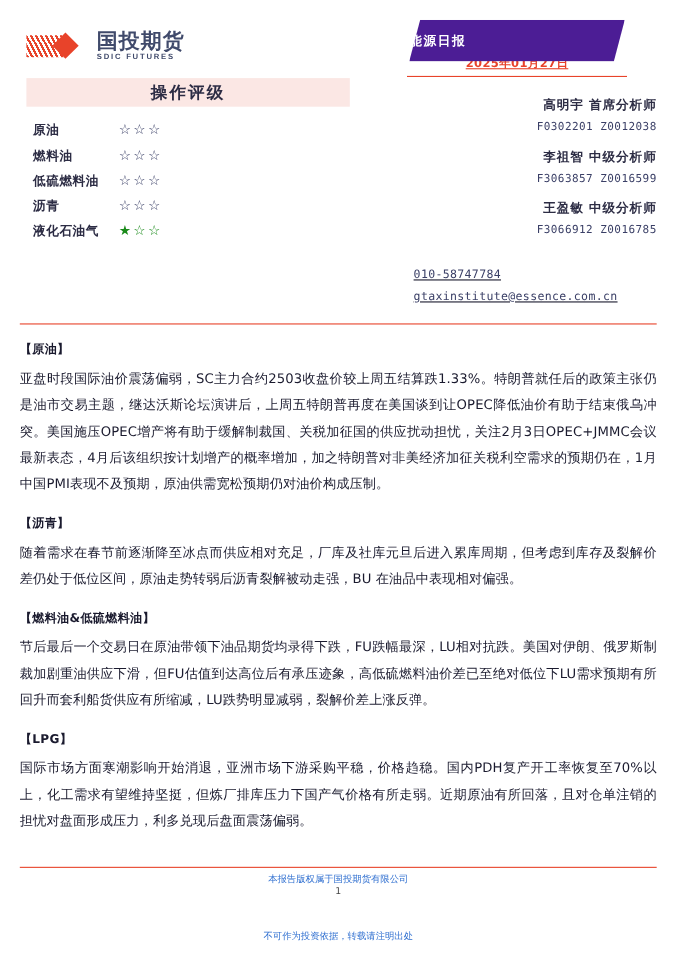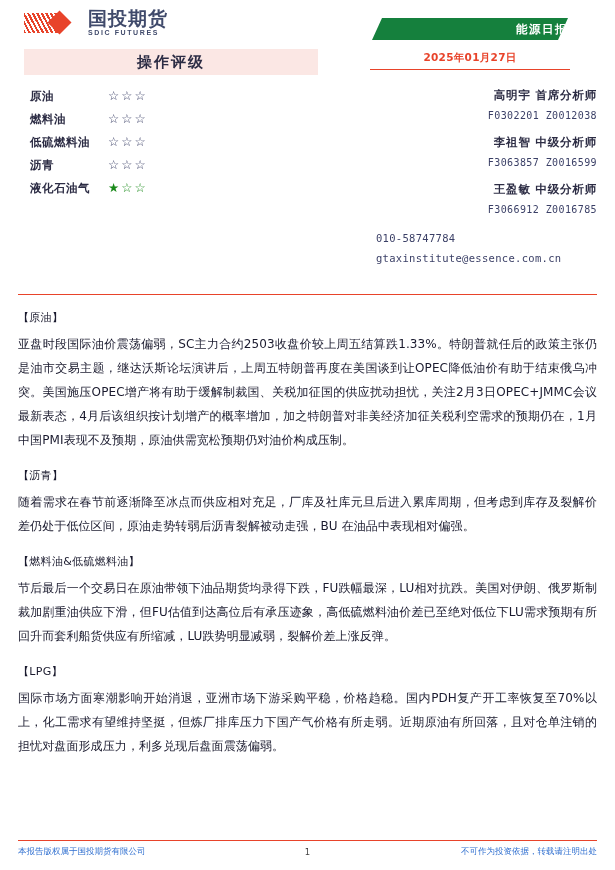--- a/index.html
+++ b/index.html
@@ -29,22 +29,22 @@
     padding: 0;
   }
   .header-left {
     position: absolute;
     left: 0;
     top: 0;
     width: 350px;
   }
   .logo-row {
     display: flex;
-    align-items: flex-end;
-    padding: 4px 0 0 24px;
+    align-items: center;
+    padding: 26px 0 0 24px;
     height: 32px;
   }
   .logo-mark {
     width: 58px;
     height: 26px;
     position: relative;
     margin-right: 6px;
   }
   .logo-stripes {
     position: absolute;
@@ -136,45 +136,46 @@
   .daily-banner-wrap {
     margin-top: 18px;
     height: 22px;
     position: relative;
   }
   .daily-banner {
     position: absolute;
     left: 2px;
     top: 0;
     width: 196px;
-    height: 22px;
-    background: #15803d;
-    display: flex;
-    align-items: center;
-    justify-content: flex-end;
+    height: 38px;
+    background: #4c1d95;
+    display: flex;
+    align-items: center;
+    justify-content: flex-start;
     clip-path: polygon(10px 0, 100% 0, calc(100% - 10px) 100%, 0 100%);
   }
   .daily-banner-text {
     font-size: 11.5px;
     font-weight: bold;
     color: #ffffff;
     letter-spacing: 1.5px;
   }
   .date-line {
     margin-top: 6px;
     width: 200px;
     text-align: center;
     border-bottom: 1.2px solid #e8432a;
     padding-bottom: 4px;
   }
   .date-text {
     font-size: 10.5px;
     font-weight: bold;
     color: #e8432a;
     letter-spacing: 0.3px;
+    text-decoration: underline;
   }
   .analysts {
     margin-top: 14px;
     padding-left: 6px;
   }
   .analyst-block {
     margin-bottom: 5px;
     text-align: right;
   }
   .analyst-name {
@@ -185,22 +186,23 @@
     line-height: 22px;
   }
   .analyst-code {
     font-family: "DejaVu Sans Mono", monospace;
     font-size: 10px;
     color: #3a3f66;
     letter-spacing: 0.4px;
     line-height: 20px;
   }
   .contact {
-    margin-top: 8px;
+    margin-top: 20px;
     padding-left: 6px;
+    text-decoration: underline;
   }
   .contact-line {
     font-family: "DejaVu Sans Mono", monospace;
     font-size: 10.5px;
     color: #3a3f66;
     letter-spacing: 0.3px;
     line-height: 20px;
   }
 
   .header-rule {
@@ -217,21 +219,21 @@
     position: absolute;
     top: 310px;
     left: 18px;
     right: 18px;
   }
   .section {
     margin-bottom: 16px;
   }
   .section-title {
     font-size: 11px;
-    font-weight: normal;
+    font-weight: bold;
     color: #1a1a2e;
     margin-bottom: 7px;
     letter-spacing: 0.3px;
   }
   .section-body {
     font-size: 12px;
     color: #1a1a2e;
     line-height: 24px;
     text-align: justify;
     text-justify: inter-ideograph;
@@ -248,20 +250,21 @@
   .footer-rule {
     border-top: 1.2px solid #e8432a;
     margin-bottom: 5px;
   }
   .footer-row {
     display: flex;
     align-items: center;
     justify-content: space-between;
     font-size: 8.5px;
     color: #2f6fd0;
+    flex-direction: column;
   }
   .footer-left { flex: 1; text-align: left; }
   .footer-center { flex: 0 0 40px; text-align: center; color: #444; }
   .footer-right { flex: 1; text-align: right; }
 </style>
 </head>
 <body>
 
 <div class="page">
 

